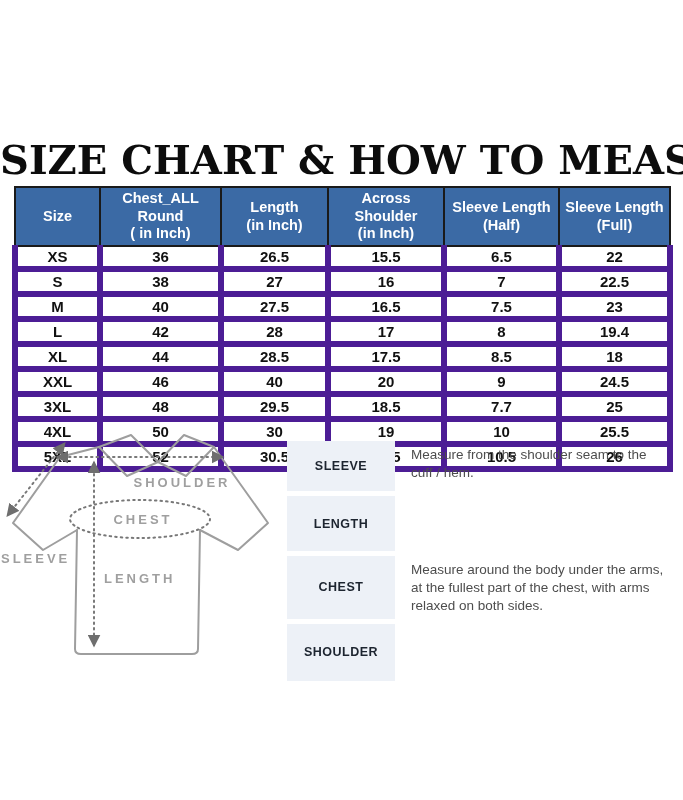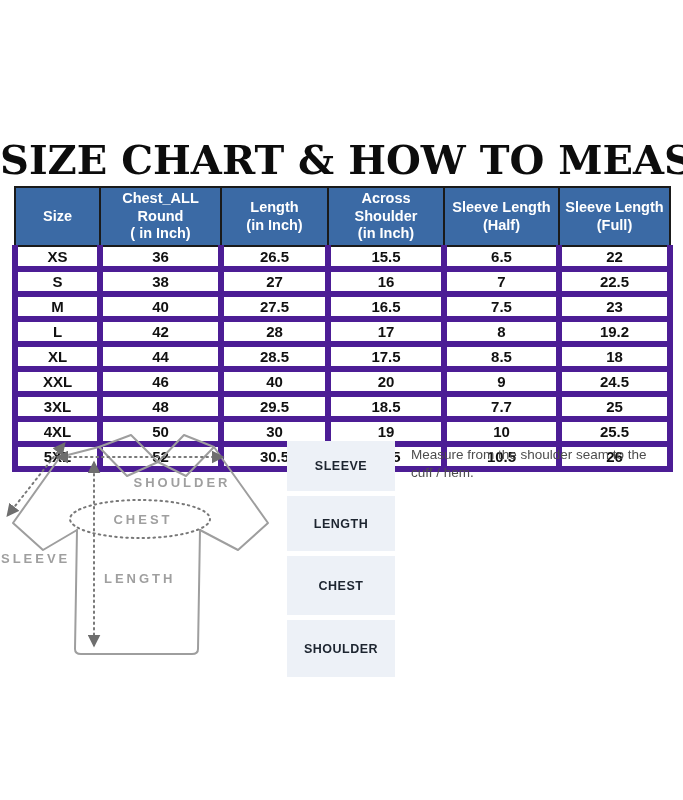--- a/index.html
+++ b/index.html
@@ -108,21 +108,21 @@
           <td>16.5</td>
           <td>7.5</td>
           <td>23</td>
         </tr>
         <tr>
           <td>L</td>
           <td>42</td>
           <td>28</td>
           <td>17</td>
           <td>8</td>
-          <td>19.2</td>
+          <td>19.4</td>
         </tr>
         <tr>
           <td>XL</td>
           <td>44</td>
           <td>28.5</td>
           <td>17.5</td>
           <td>8.5</td>
           <td>18</td>
         </tr>
         <tr>
@@ -197,20 +197,21 @@
     <div class="guide">
       <div class="guide-row">
         <div class="guide-label">SLEEVE</div>
         <div class="guide-desc">Measure from the shoulder seam to the cuff / hem.</div>
       </div>
       <div class="guide-row">
         <div class="guide-label">LENGTH</div>
       </div>
       <div class="guide-row">
         <div class="guide-label">CHEST</div>
+        <div class="guide-desc">Measure around the body under the arms, at the fullest part of the chest, with arms relaxed on both sides.</div>
       </div>
       <div class="guide-row">
         <div class="guide-label">SHOULDER</div>
       </div>
     </div>
 
   </div>
 </div>
 
 </body></html>

